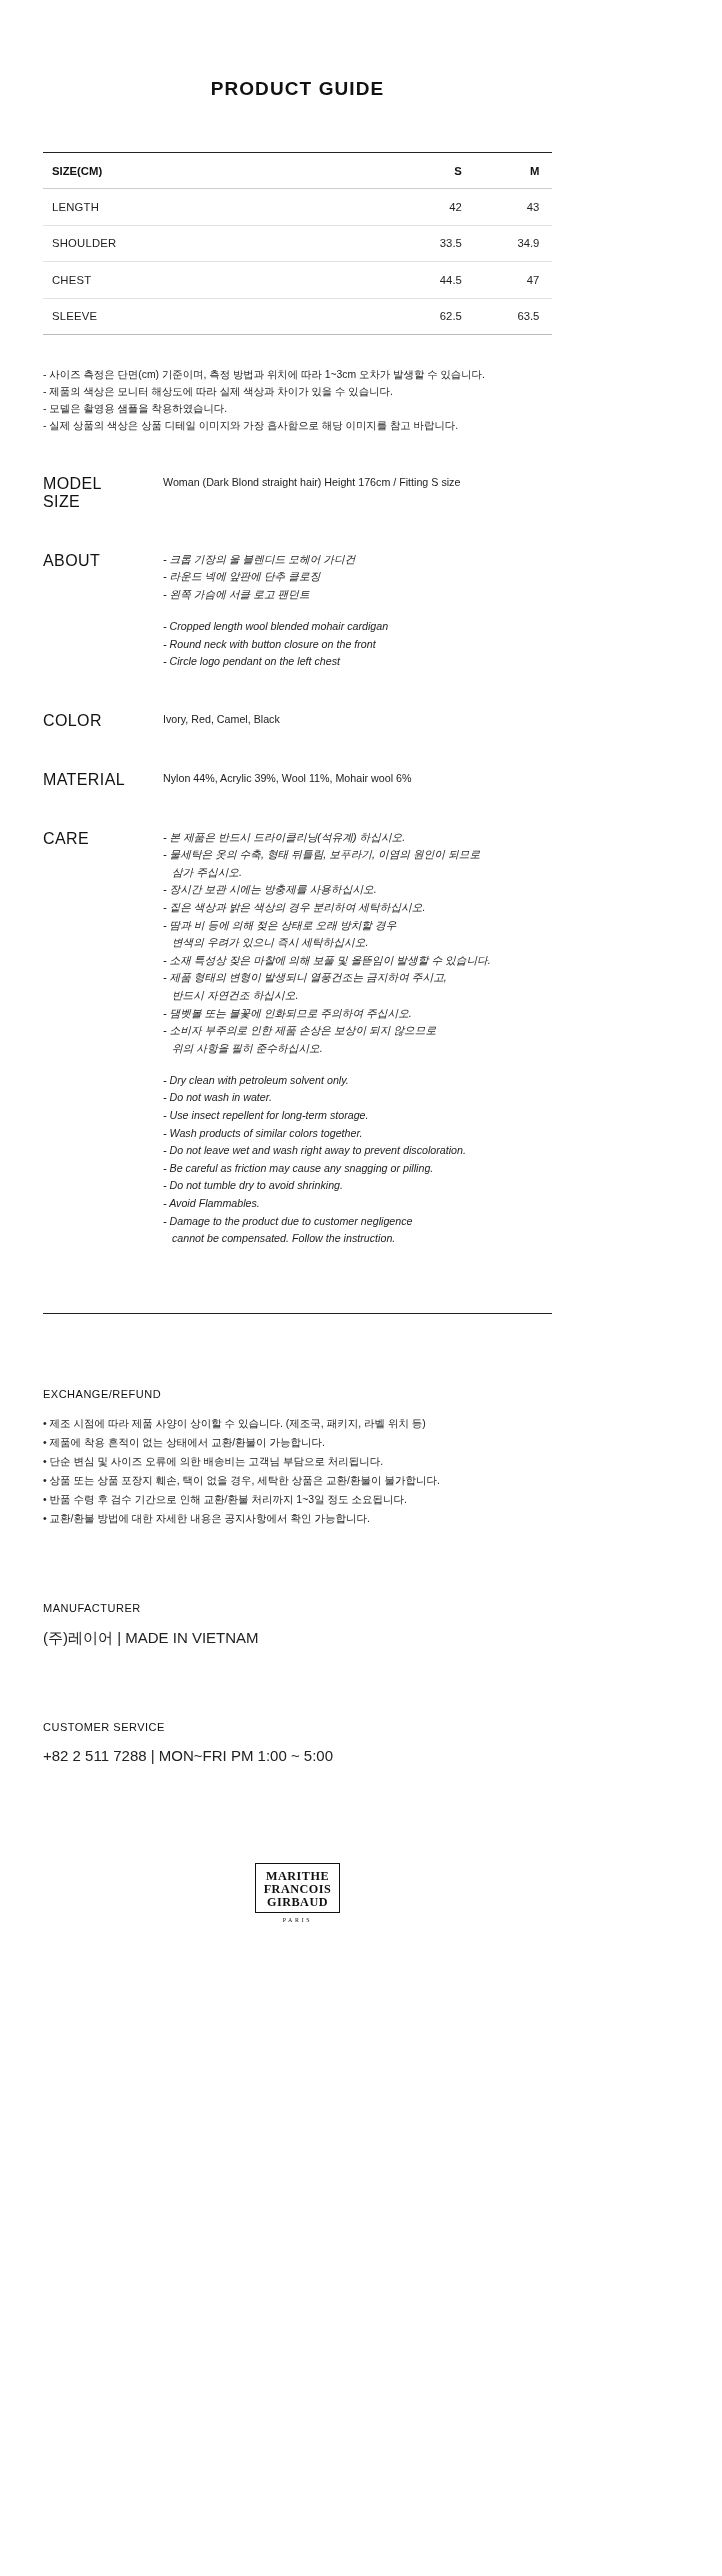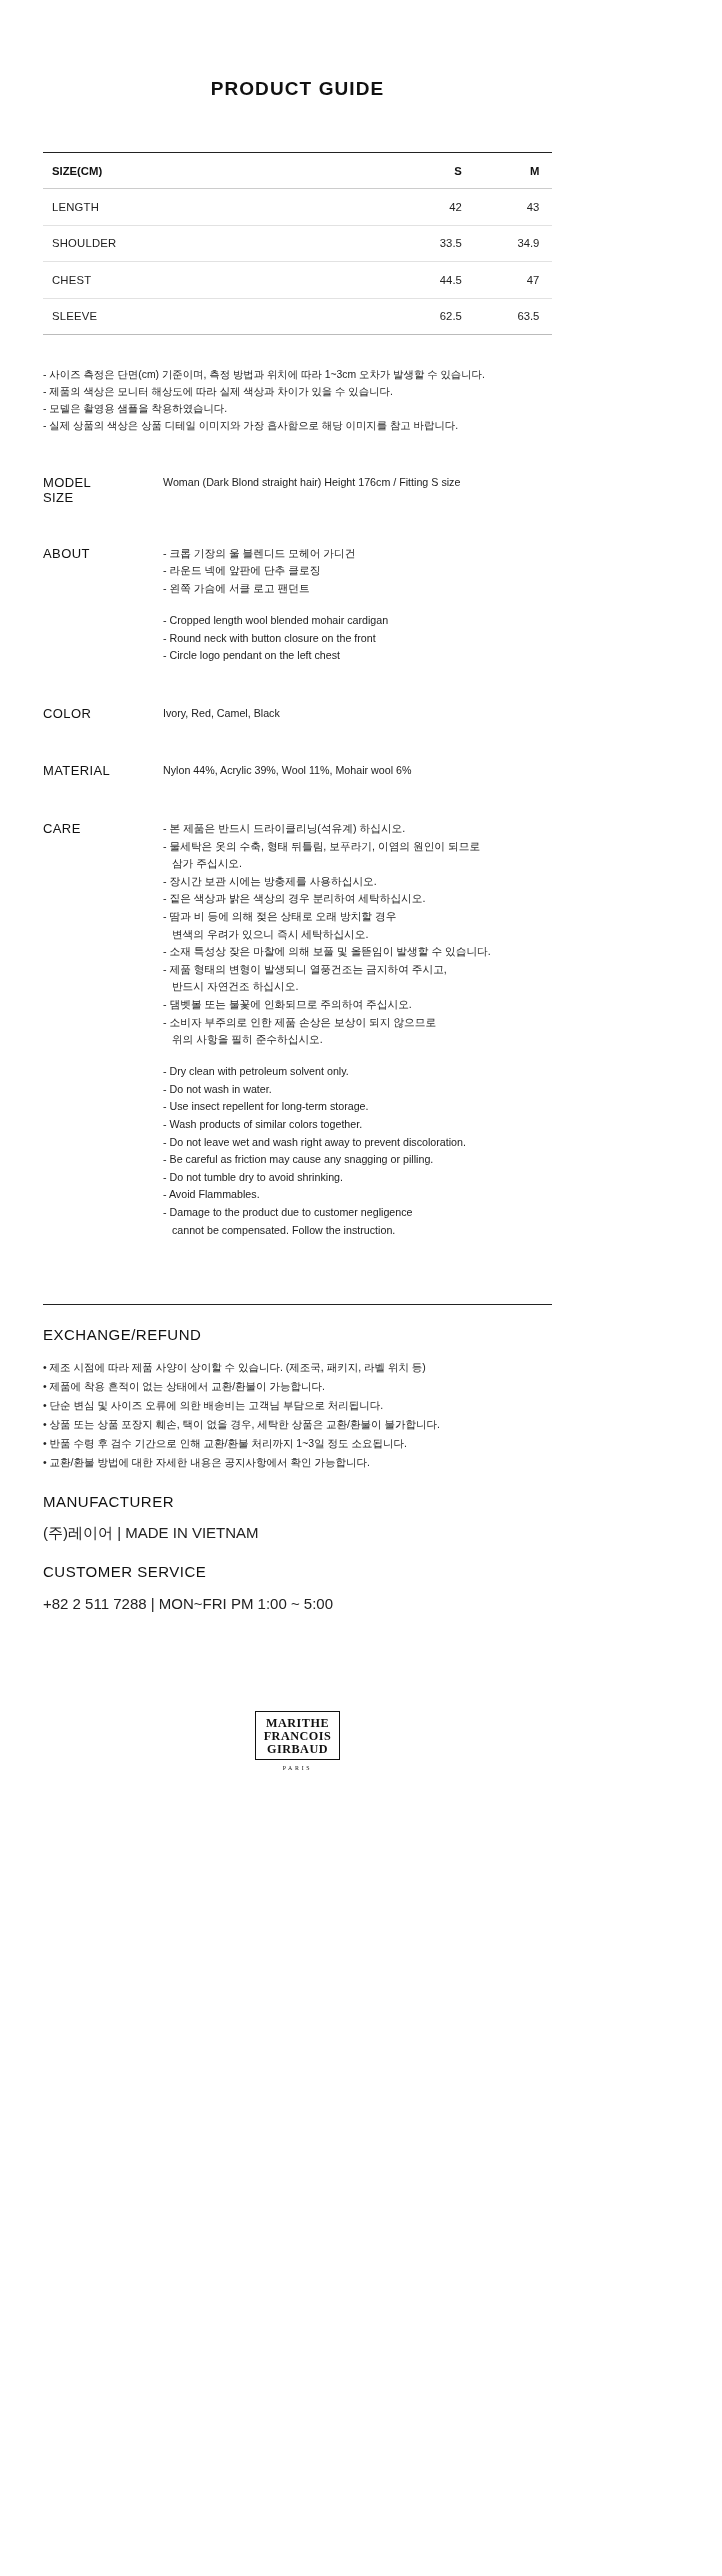--- a/index.html
+++ b/index.html
@@ -91,52 +91,52 @@
     margin: 0 43px;
   }
   .spec-row {
     display: flex;
     align-items: flex-start;
     margin-top: 40px;
   }
   .spec-key {
     width: 77px;
     flex: 0 0 77px;
-    font-size: 13px;
+    font-size: 16px;
     letter-spacing: 0.4px;
     color: #111;
     padding-top: 0.9px;
   }
   .spec-val {
     flex: 1 1 auto;
     font-size: 10.7px;
     line-height: 17.6px;
     color: #222;
     padding-left: 43px;
   }
-  .spec-val .blk { white-space: pre-wrap; }
+  .spec-val .blk { white-space: pre-wrap; font-style: italic; }
   .spec-val .gap { height: 14.5px; }
   .spec-row.care .spec-val { line-height: 17.6px; }
 
   
   .divider {
     margin: 65px 43px 0 43px;
     border-top: 1.4px solid #222;
   }
 
   
   .section {
     margin: 0 43px;
   }
   .section-head {
-    font-size: 15px;
+    font-size: 11px;
     font-weight: 400;
     letter-spacing: 0.5px;
     color: #111;
-    margin-top: 21px;
+    margin-top: 74px;
   }
   .bullets {
     margin-top: 14.5px;
     font-size: 10.5px;
     line-height: 19px;
     color: #222;
   }
   .bullets div { white-space: pre-wrap; }
   .plain {
     margin-top: 14.5px;

